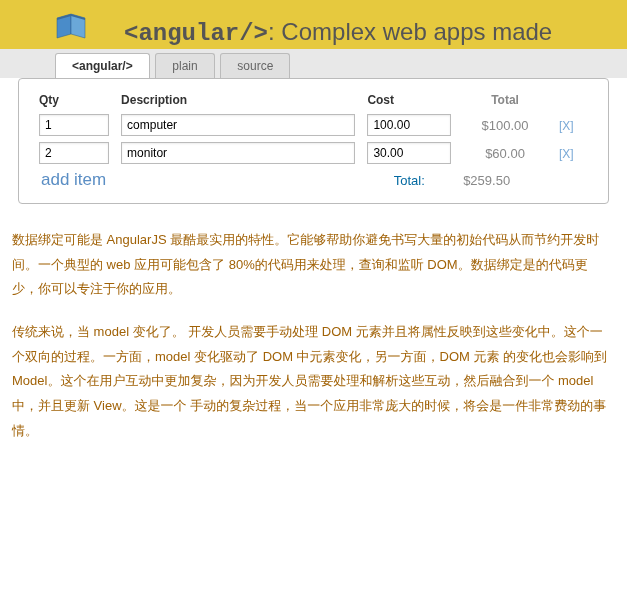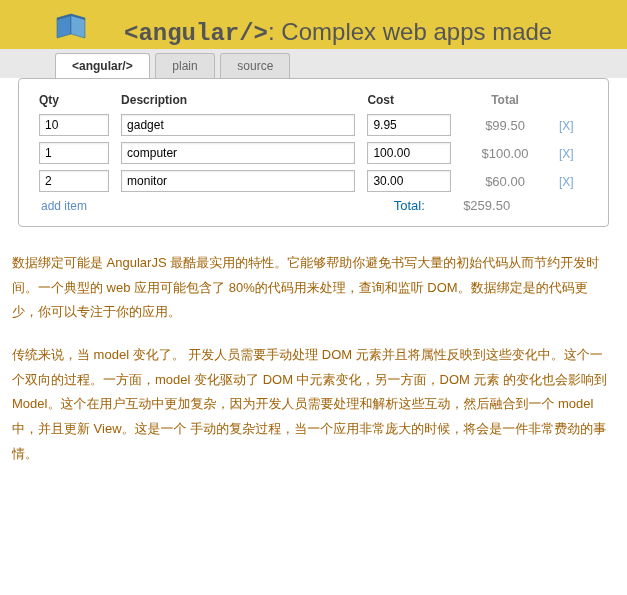--- a/index.html
+++ b/index.html
@@ -15,21 +15,21 @@
 table { border-collapse: collapse; width: 100%; }
 th { text-align: left; font-weight: bold; font-size: 12px; padding: 4px 6px; color: #333; }
 td { padding: 3px 6px; vertical-align: middle; }
 input[type=text] { border: 1px solid #bbb; padding: 3px 5px; font-size: 12px; width: 100%; box-shadow: inset 0 1px 2px rgba(0,0,0,0.08); }
 .col-qty { width: 60px; }
 .col-desc { width: 180px; }
 .col-cost { width: 70px; }
 .col-total { width: 70px; color: #888; text-align: center; }
 .col-x { width: 30px; }
 .x-link { color: #7aa9d6; font-size: 12px; cursor: pointer; }
-.add-link { color: #5b8ec4; font-size: 12px; padding-left: 2px; cursor: pointer; }
+.add-link { color: #5b8ec4; font-size: 17px; padding-left: 2px; cursor: pointer; }
 .total-label { color: #0369a1; text-align: center; }
 .total-val { color: #888; }
 .article { padding: 12px 18px 18px 12px; }
 h2 { font-size: 20px; font-weight: bold; margin: 40px 0 25px 0; color: #222; }
 p { font-size: 13px; line-height: 1.9; margin-bottom: 18px; color: #a16207; margin-top: 12px; }
 </style>
 </head>
 <body>
 
 <div class="banner">
@@ -55,27 +55,20 @@
   <table>
     <tbody>
         <tr>
       <th class="col-qty">Qty</th>
       <th class="col-desc">Description</th>
       <th class="col-cost">Cost</th>
       <th class="col-total">Total</th>
       <th class="col-x"></th>
     </tr>
     <tr>
-      <td class="col-qty"><input type="text" value="10" style=""></td>
-      <td class="col-desc"><input type="text" value="gadget" style=""></td>
-      <td class="col-cost"><input type="text" value="9.95" style=""></td>
-      <td class="col-total">$99.50</td>
-      <td class="col-x"><span class="x-link">[X]</span></td>
-    </tr>
-    <tr>
       <td class="col-qty"><input type="text" value="1" style=""></td>
       <td class="col-desc"><input type="text" value="computer" style=""></td>
       <td class="col-cost"><input type="text" value="100.00" style=""></td>
       <td class="col-total">$100.00</td>
       <td class="col-x"><span class="x-link">[X]</span></td>
     </tr>
     <tr>
       <td class="col-qty"><input type="text" value="2" style=""></td>
       <td class="col-desc"><input type="text" value="monitor" style=""></td>
       <td class="col-cost"><input type="text" value="30.00" style=""></td>

